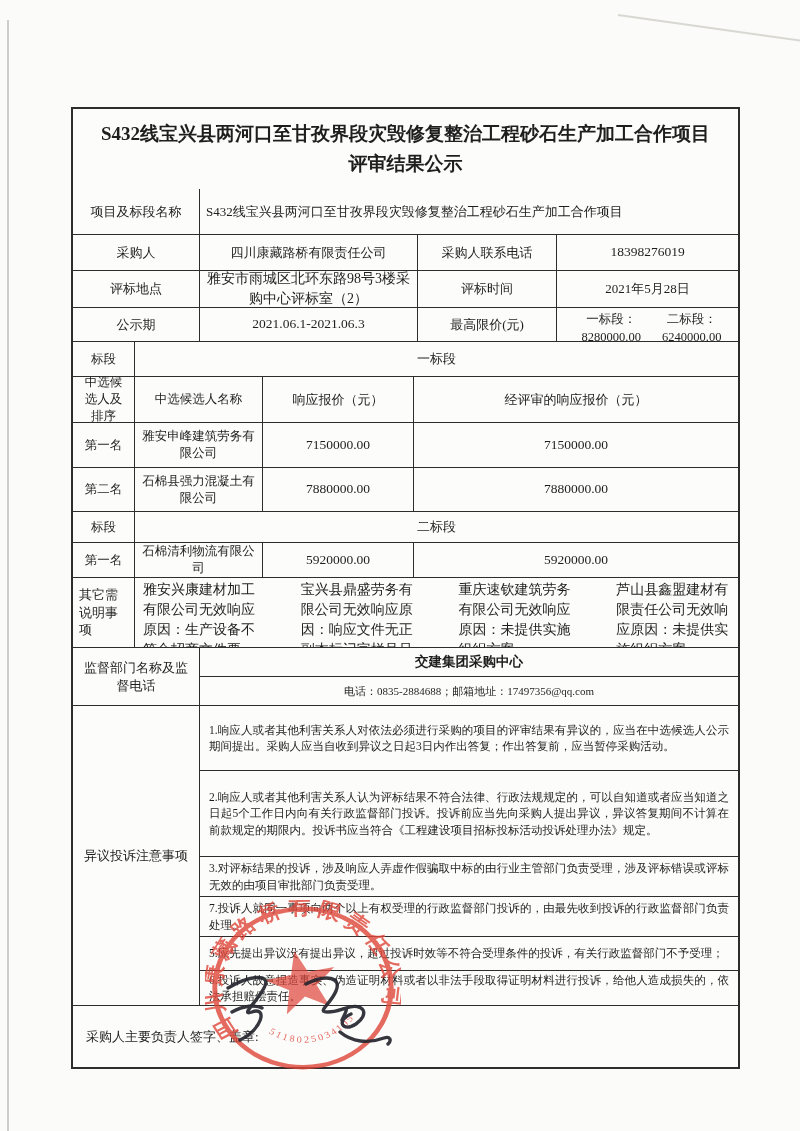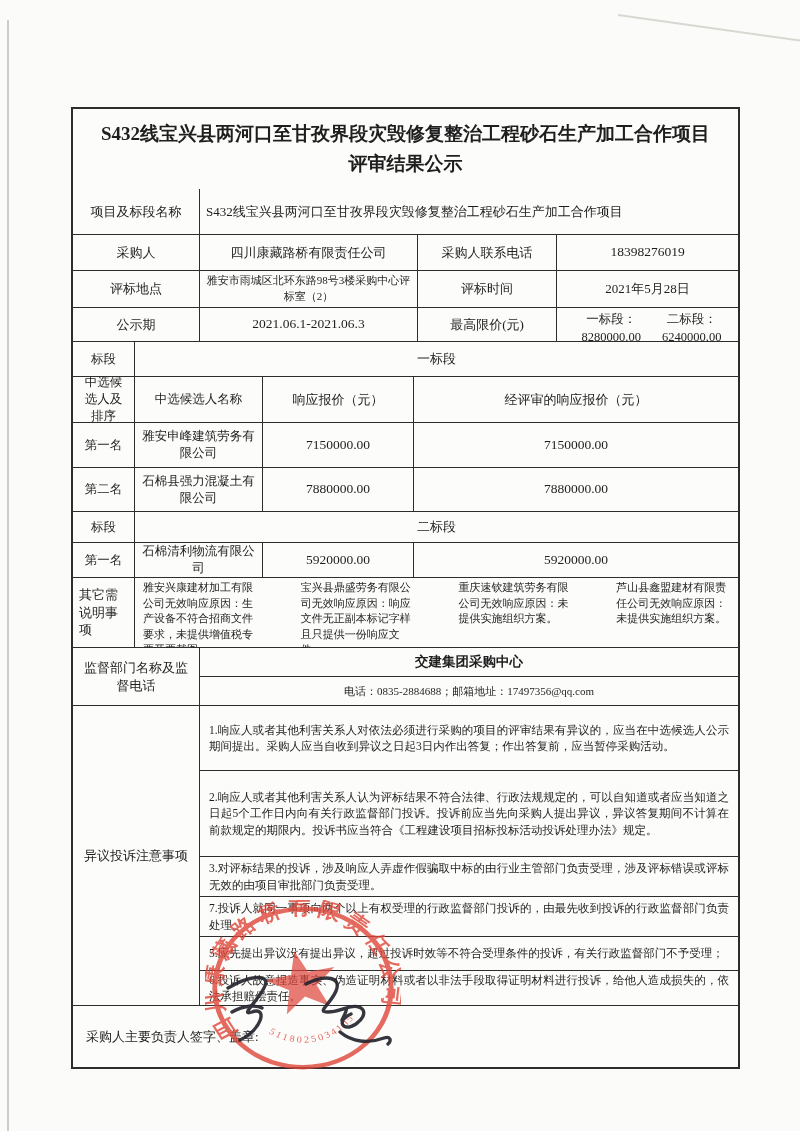--- a/index.html
+++ b/index.html
@@ -25,21 +25,21 @@
   .rh9{height:31px}.rh10{height:35px}.rh11{height:70px}.rh12{height:58px}
   .rh13{height:300px}.rh14{height:62px}
   
   .cw-l{width:126px;flex:none;}
   .cw-a{width:218px;flex:none;}
   .cw-b{width:139px;flex:none;}
   .kw1{width:61px;flex:none;font-size:12.5px;}
   .kw2{width:128px;flex:none;font-size:12.5px;font-family:Liberation Serif, serif;}
   .kw3{width:151px;flex:none;}
   .kw4{flex:1;min-width:0;}
-  .smalltxt{font-size:11px;line-height:1.42;}
+  .smalltxt{font-size:14px;line-height:1.42;}
   .notes{flex-direction:row;align-items:flex-start;justify-content:center;padding:2px 8px;gap:44px;}
   .notes div{width:100%;text-align:left;}
   .oi{padding:2px 9px;font-size:11.5px;line-height:1.4;text-align:justify;}
   .oih1{height:64px}.oih2{height:86px}.oih3{height:40px}.oih4{height:40px}.oih5{height:34px}.oih6{flex:1;}
   .maxprice{flex-direction:row;align-items:flex-start;justify-content:center;padding-left:14px;font-size:12.5px;line-height:1.45;}
   .num{font-size:13.5px;}
   
   .seal{position:absolute;left:205px;top:900px;z-index:5;}
   .signature{position:absolute;left:210px;top:948px;z-index:6;}
 </style>

